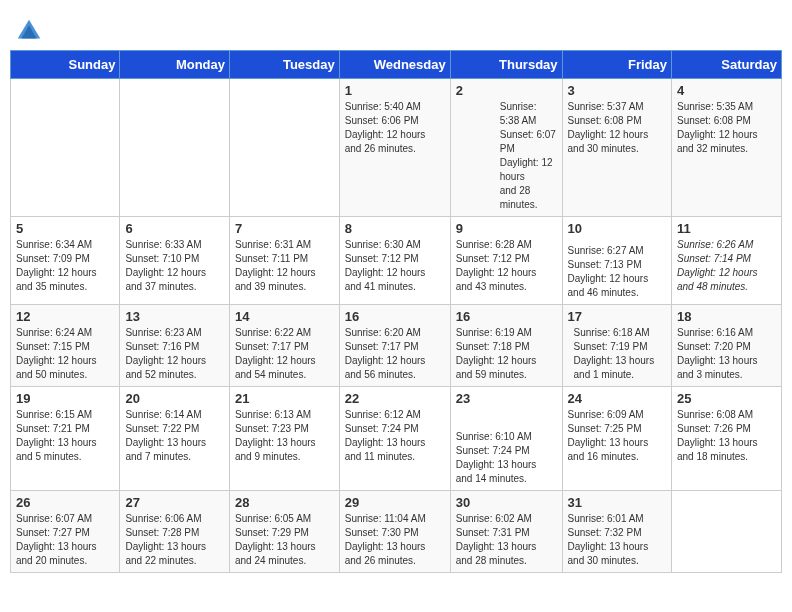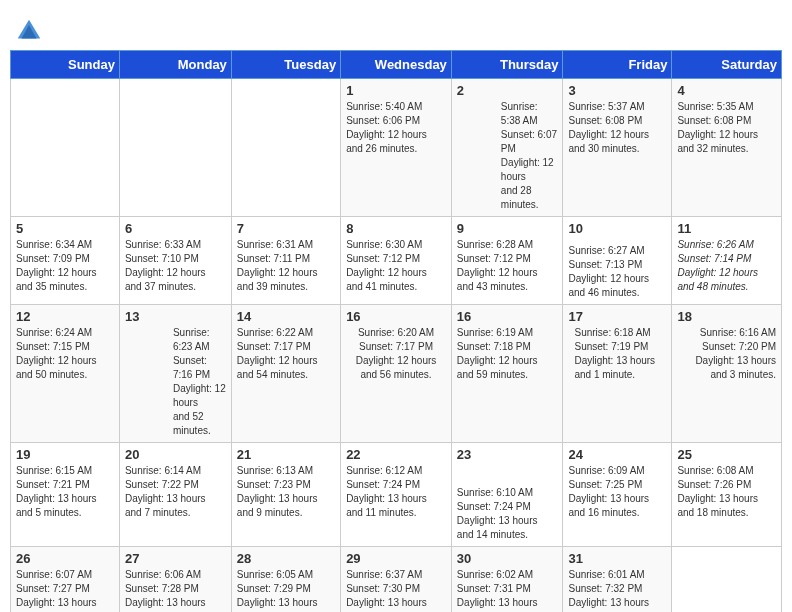--- a/index.html
+++ b/index.html
@@ -219,56 +219,56 @@
       <tr>
         <td>
           <span class="day-number">12</span>
           <div class="day-info" style="white-space: pre-line;">Sunrise: 6:24 AM
 Sunset: 7:15 PM
 Daylight: 12 hours
 and 50 minutes.</div>
         </td>
         <td>
           <span class="day-number">13</span>
-          <div class="day-info" style="white-space: pre-line; margin-left: 48px;">Sunrise: 6:23 AM
+          <div class="day-info" style="white-space: pre-line;">Sunrise: 6:23 AM
 Sunset: 7:16 PM
 Daylight: 12 hours
 and 52 minutes.</div>
         </td>
         <td>
           <span class="day-number">14</span>
           <div class="day-info" style="white-space: pre-line;">Sunrise: 6:22 AM
 Sunset: 7:17 PM
 Daylight: 12 hours
 and 54 minutes.</div>
         </td>
         <td>
           <span class="day-number">16</span>
-          <div class="day-info" style="white-space: pre-line; text-align: center;">Sunrise: 6:20 AM
+          <div class="day-info" style="white-space: pre-line;">Sunrise: 6:20 AM
 Sunset: 7:17 PM
 Daylight: 12 hours
 and 56 minutes.</div>
         </td>
         <td>
           <span class="day-number">16</span>
           <div class="day-info" style="white-space: pre-line;">Sunrise: 6:19 AM
 Sunset: 7:18 PM
 Daylight: 12 hours
 and 59 minutes.</div>
         </td>
         <td>
           <span class="day-number">17</span>
           <div class="day-info" style="white-space: pre-line; margin-left: 6px;">Sunrise: 6:18 AM
 Sunset: 7:19 PM
 Daylight: 13 hours
 and 1 minute.</div>
         </td>
         <td>
           <span class="day-number">18</span>
-          <div class="day-info" style="white-space: pre-line; text-align: right;">Sunrise: 6:16 AM
+          <div class="day-info" style="white-space: pre-line;">Sunrise: 6:16 AM
 Sunset: 7:20 PM
 Daylight: 13 hours
 and 3 minutes.</div>
         </td>
       </tr>
       <tr>
         <td>
           <span class="day-number">19</span>
           <div class="day-info" style="white-space: pre-line;">Sunrise: 6:15 AM
 Sunset: 7:21 PM
@@ -335,21 +335,21 @@
         </td>
         <td>
           <span class="day-number">28</span>
           <div class="day-info" style="white-space: pre-line;">Sunrise: 6:05 AM
 Sunset: 7:29 PM
 Daylight: 13 hours
 and 24 minutes.</div>
         </td>
         <td>
           <span class="day-number">29</span>
-          <div class="day-info" style="white-space: pre-line;">Sunrise: 6:37 AM
+          <div class="day-info" style="white-space: pre-line;">Sunrise: 11:04 AM
 Sunset: 7:30 PM
 Daylight: 13 hours
 and 26 minutes.</div>
         </td>
         <td>
           <span class="day-number">30</span>
           <div class="day-info" style="white-space: pre-line;">Sunrise: 6:02 AM
 Sunset: 7:31 PM
 Daylight: 13 hours
 and 28 minutes.</div>

